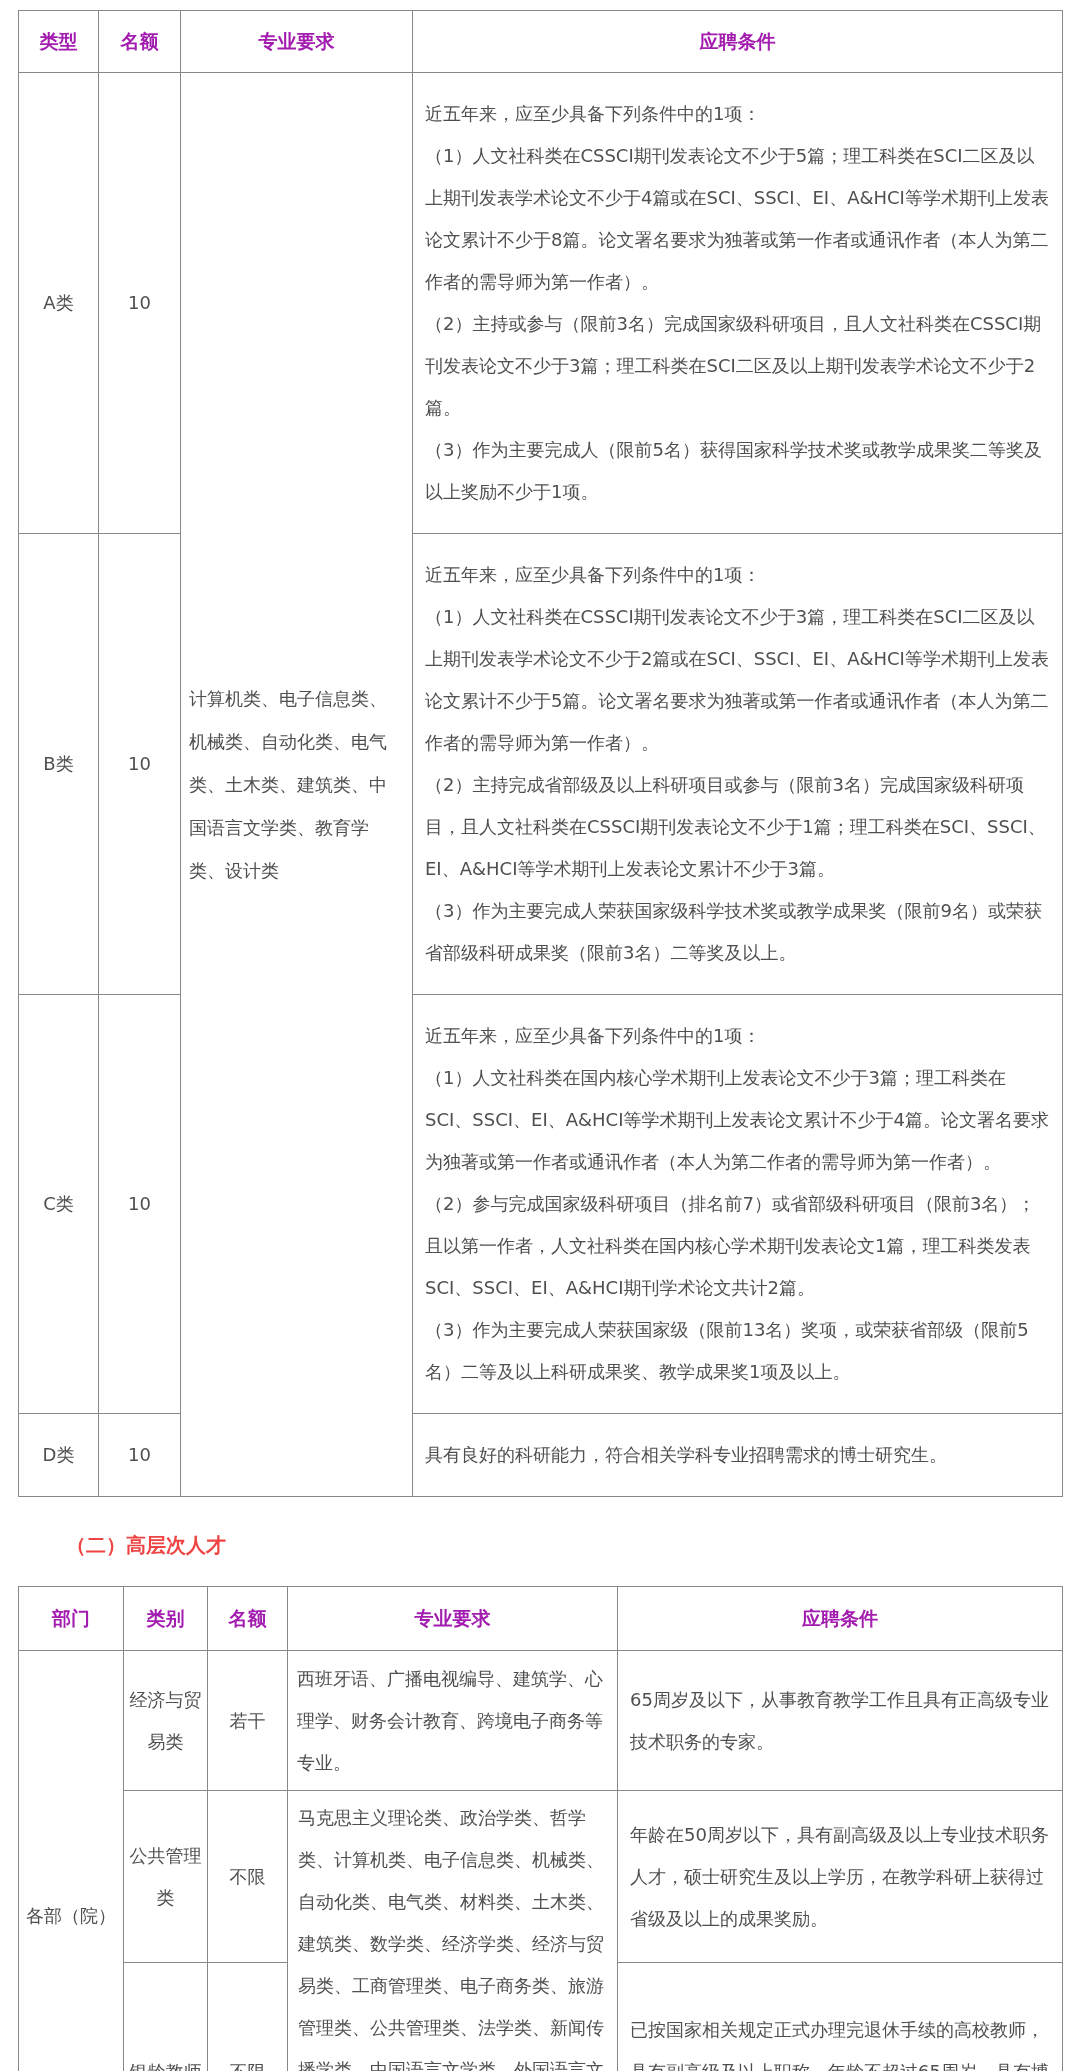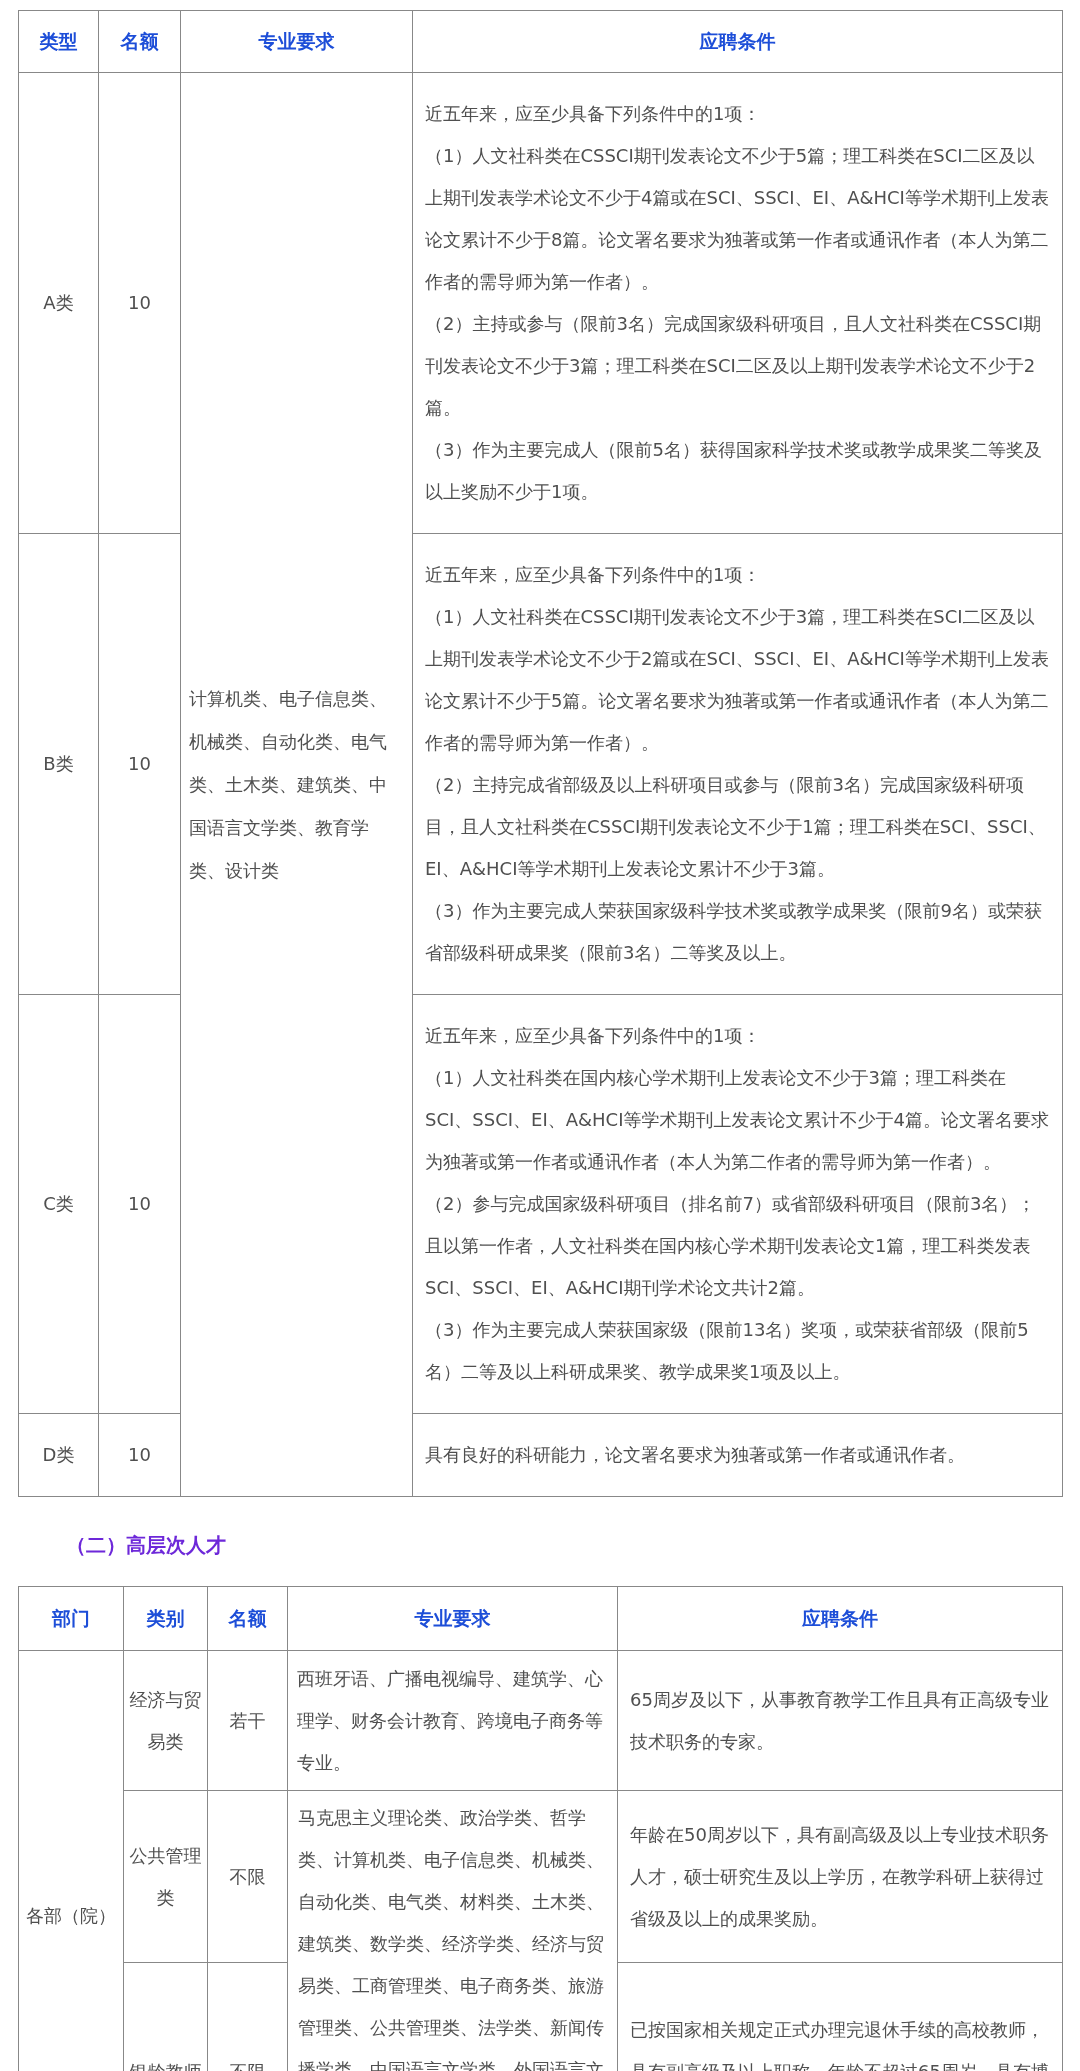--- a/index.html
+++ b/index.html
@@ -2,21 +2,21 @@
 <html><head>
 <meta charset="utf-8">
 <style>
   html,body { margin:0; padding:0; background:#ffffff; }
   body { font-family:"DejaVu Sans", sans-serif; color:#4f4f4f; }
   .page { width:1080px; box-sizing:border-box; padding:10px 18px 14px 18px; background:#ffffff; }
 
   table { border-collapse:collapse; width:1044px; table-layout:fixed; }
   td, th { border:1px solid #888888; font-size:18px; vertical-align:middle;
            box-sizing:border-box; overflow:hidden; }
-  th { font-weight:bold; color:#1d4ed8; text-align:center; font-size:19px; padding:4px; }
+  th { font-weight:bold; color:#a21caf; text-align:center; font-size:19px; padding:4px; }
 
   
   tr.t1-head  { height:62px; }
   tr.t1-rowA  { height:406px; }
   tr.t1-rowB  { height:404px; }
   tr.t1-rowC  { height:364px; }
   tr.t1-rowD  { height:68px; }
 
   
   tr.t2-head  { height:64px; }
@@ -24,21 +24,21 @@
   tr.t2-row2  { height:154px; }
   tr.t2-row3  { height:212px; }
 
   .center-cell { text-align:center; line-height:42px; }
   .cond-cell   { text-align:left; padding:20px 12px; line-height:42px; }
   .cond-cell p { margin:0; }
   .major-merged-1 { text-align:left; padding:3px 8px; line-height:43px; }
   .major-center   { text-align:left; padding:6px 9px; line-height:42px; }
   .major-merged-2 { text-align:left; padding:6px 10px; line-height:42px; }
 
-  .section-heading { font-size:20px; font-weight:bold; color:#6d28d9;
+  .section-heading { font-size:20px; font-weight:bold; color:#ef4444;
                      margin:34px 0 26px 48px; line-height:29px; }
 </style>
 </head>
 <body>
 
 <div class="page">
 
   <table>
     <colgroup>
       <col style="width:80px">
@@ -81,21 +81,21 @@
         <p>近五年来，应至少具备下列条件中的1项：</p>
         <p>（1）人文社科类在国内核心学术期刊上发表论文不少于3篇；理工科类在SCI、SSCI、EI、A&amp;HCI等学术期刊上发表论文累计不少于4篇。论文署名要求为独著或第一作者或通讯作者（本人为第二作者的需导师为第一作者）。</p>
         <p>（2）参与完成国家级科研项目（排名前7）或省部级科研项目（限前3名）；且以第一作者，人文社科类在国内核心学术期刊发表论文1篇，理工科类发表SCI、SSCI、EI、A&amp;HCI期刊学术论文共计2篇。</p>
         <p>（3）作为主要完成人荣获国家级（限前13名）奖项，或荣获省部级（限前5名）二等及以上科研成果奖、教学成果奖1项及以上。</p>
       </td>
     </tr>
     <tr class="t1-rowD">
       <td class="center-cell">D类</td>
       <td class="center-cell">10</td>
       <td class="cond-cell">
-        <p>具有良好的科研能力，论文署名要求为独著或第一作者或通讯作者。</p>
+        <p>具有良好的科研能力，符合相关学科专业招聘需求的博士研究生。</p>
       </td>
     </tr>
   </tbody>
     </table>
 
   <div class="section-heading">（二）高层次人才</div>
 
   <table>
     <colgroup>
       <col style="width:105px">

